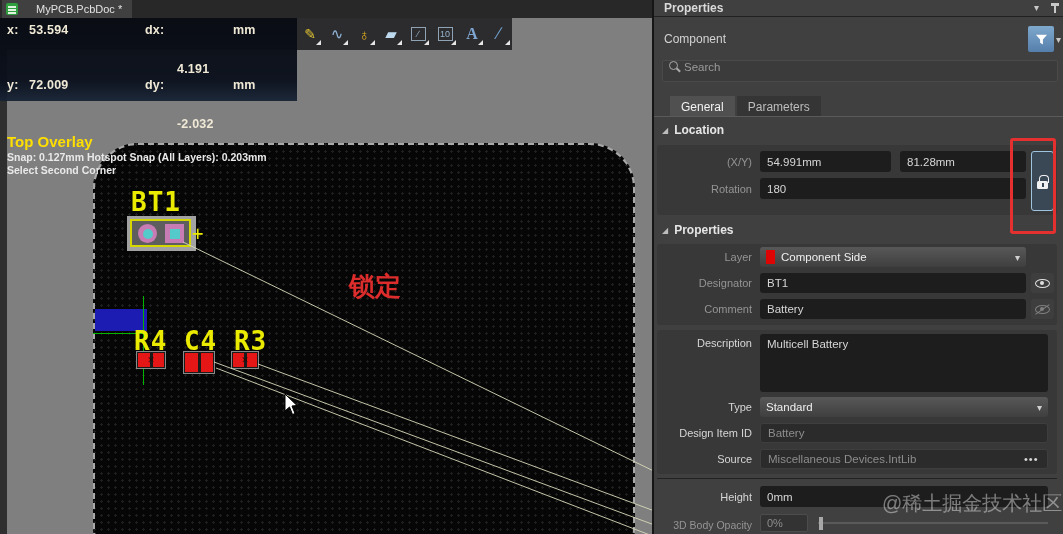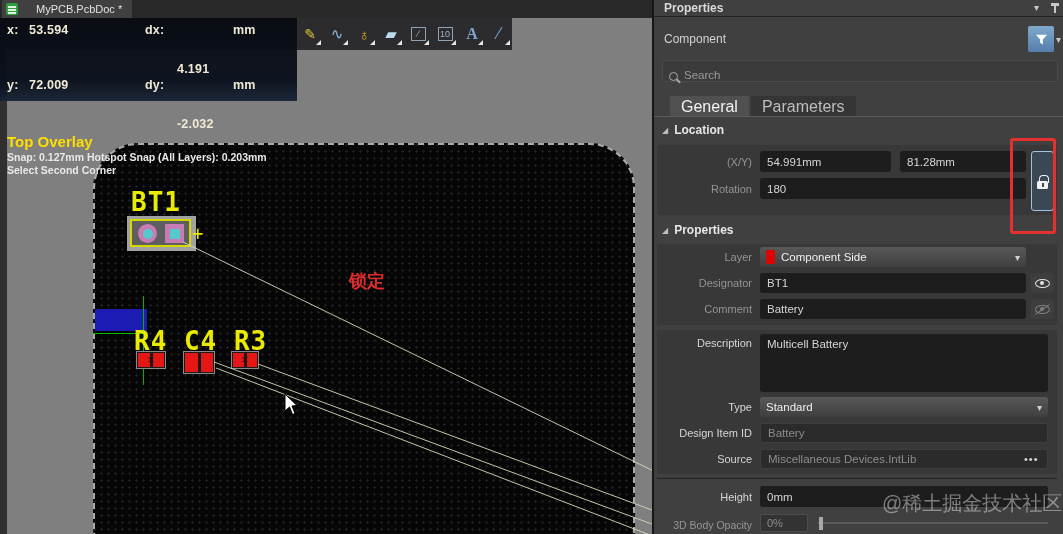--- a/index.html
+++ b/index.html
@@ -46,21 +46,21 @@
   .hud-row .c1 { width:22px; } .hud-row .c2 { width:72px; } .hud-row .c3 { width:32px;margin-left:44px; }
   .hud-row .c4 { width:56px;margin-top:39px; } .hud-row .c5 { width:30px; }
   .hud-layer { font-size:15px; font-weight:bold; color:#ffdf00; line-height:18px; margin-top:1px; }
   .hud-snap, .hud-status { font-size:10.5px; font-weight:bold; color:#e9e9e9; line-height:13px; }
   
   .silk { position:absolute; font-family:"DejaVu Sans Mono", monospace; font-weight:bold;
     color:#ebeb00; letter-spacing:1px; }
   .bt1-label { left:131px; top:169px; font-size:26px; }
   .rcr-label { left:134px; top:308px; font-size:26px; }
   .lock-text { position:absolute; left:349px; top:251px; font-family:"DejaVu Sans Mono", monospace;
-    font-size:18px; font-weight:bold; color:#dd2c2c; }
+    font-size:26px; font-weight:bold; color:#dd2c2c; }
   .bt1-comp { position:absolute; left:127px; top:198px; width:69px; height:35px; background:#a2a2a2; }
   .bt1-outline { position:absolute; left:3px; top:3px; width:61px; height:28px; border:2px solid #d6d600;
     background:#5e5e5e; }
   .pad-round { position:absolute; left:6px; top:3px; width:19px; height:19px; border-radius:50%;
     background:#c87cb4; }
   .pad-round::after { content:""; position:absolute; left:4.5px; top:4.5px; width:10px; height:10px;
     border-radius:50%; background:#55caca; }
   .pad-square { position:absolute; left:33px; top:3px; width:19px; height:19px; background:#c87cb4; }
   .pad-square::after { content:""; position:absolute; left:4.5px; top:4.5px; width:10px; height:10px;
     background:#55caca; }
@@ -87,29 +87,29 @@
   .hdr-caret { left:380px; top:2px; }
   .pin { left:397px; top:3px; width:8px; height:3px; background:#c8c8c8; }
   .pin::after { content:""; position:absolute; top:3px; left:3px; width:2px; height:7px; background:#c8c8c8; }
   .p-sep { left:0; width:411px; height:1px; background:#222222; }
   .p-objtype { left:10px; top:32px; font-size:12px; color:#d2d2d2; }
   .p-scope { left:150px; top:34px; width:220px; font-size:11px; color:#cccccc; text-align:right; }
   .filter-btn { left:374px; top:26px; width:26px; height:26px; border-radius:2px;
     background:linear-gradient(#7fa8cd,#557fab); display:flex; align-items:center; justify-content:center; }
   .filter-caret { left:402px; top:34px; }
   .search { left:8px; top:60px; width:396px; height:22px; background:#3b3b3b; border:1px solid #4a4a4a;
-    border-radius:2px; display:flex; align-items:flex-end; padding:0 6px; gap:6px; }
+    border-radius:2px; display:flex; align-items:flex-start; padding:0 6px; gap:6px; }
   .search input { flex:1; background:transparent; border:none; outline:none; color:#d8d8d8;
     font-size:11.5px; font-family:"Liberation Sans", sans-serif; }
   .search input::placeholder { color:#9a9a9a; }
   .mag { width:9px; height:9px; border:1.5px solid #a9a9a9; border-radius:50%; position:relative; flex:none; }
   .mag::after { content:""; position:absolute; width:5px; height:1.6px; background:#a9a9a9;
     transform:rotate(45deg); right:-4px; bottom:-1.5px; }
   .tabs { left:16px; top:96px; display:flex; gap:2px; }
-  .ptab { height:21px; padding:0 11px; font-size:16px; display:flex; align-items:center; }
+  .ptab { height:21px; padding:0 11px; font-size:12px; display:flex; align-items:center; }
   .ptab.active { background:#505050; color:#f2f2f2; }
   .ptab.idle { background:#353535; color:#bdbdbd; }
   .tabs-line { left:0; top:116px; width:411px; height:1px; background:#5a5a5a; }
   .sec-hdr { font-size:12px; font-weight:bold; color:#e6e6e6; }
   .sec-tri { font-size:8px; color:#bdbdbd; }
   .sec-body { background:#383838; border-radius:3px; }
   .flabel { width:98px; text-align:right; font-size:11px; color:#949494; }
   .flabel.bright { color:#d6d6d6; }
   .finput { background:#1d1d1d; border-radius:3px; font-size:11.5px; color:#d6d6d6;
     display:flex; align-items:center; padding:0 7px; }

